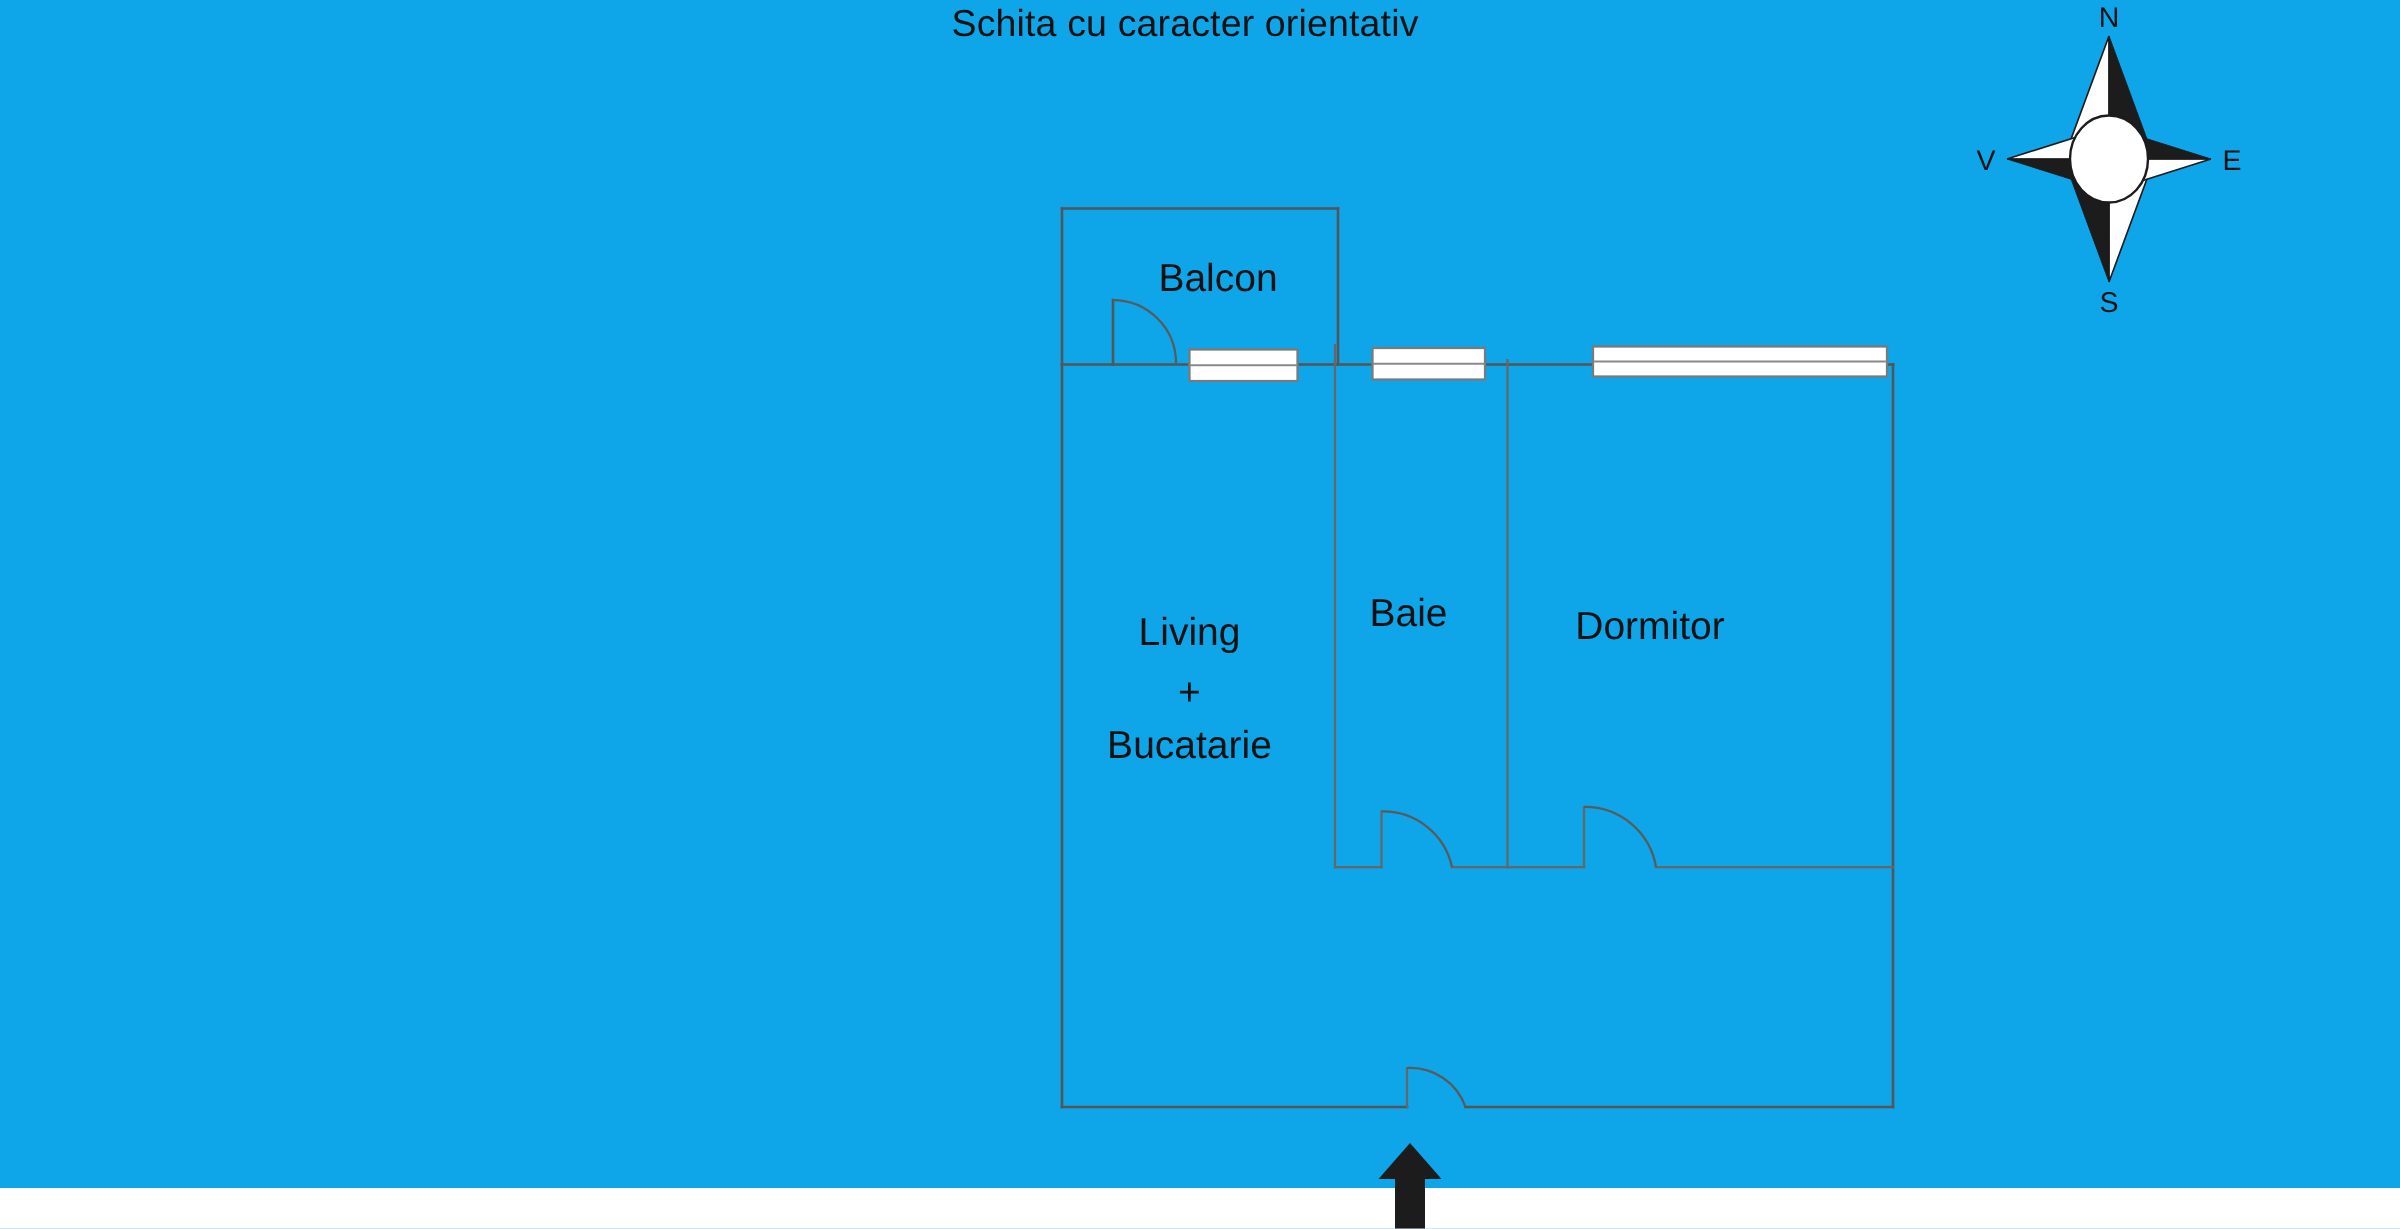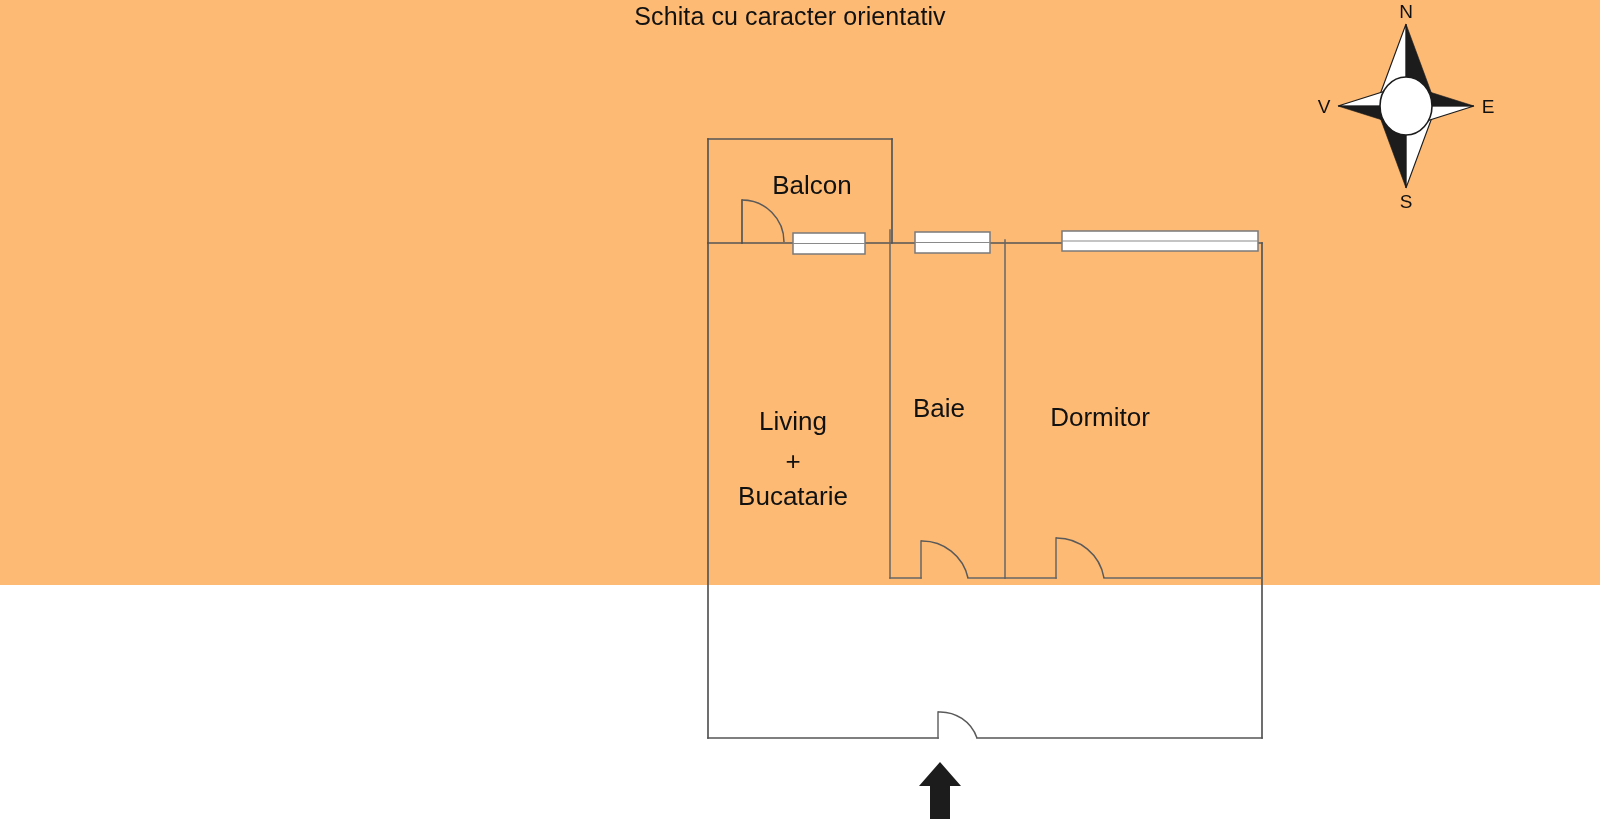--- a/index.html
+++ b/index.html
@@ -10,22 +10,22 @@
   body {
     width: 1600px;
     height: 819px;
     overflow: hidden;
     font-family: "Liberation Sans", sans-serif;
     color: #1a1a1a;
   }
   #stage {
     position: relative;
     width: 1600px;
-    height: 585px;
-    background: #fdba74;
+    height: 792px;
+    background: #0ea5e9;
   }
   #plan-title {
     position: absolute;
     left: 0;
     top: 2px;
     width: 1600px;
     text-align: center;
     font-size: 25px;
     font-weight: 400;
     letter-spacing: 0.1px;

